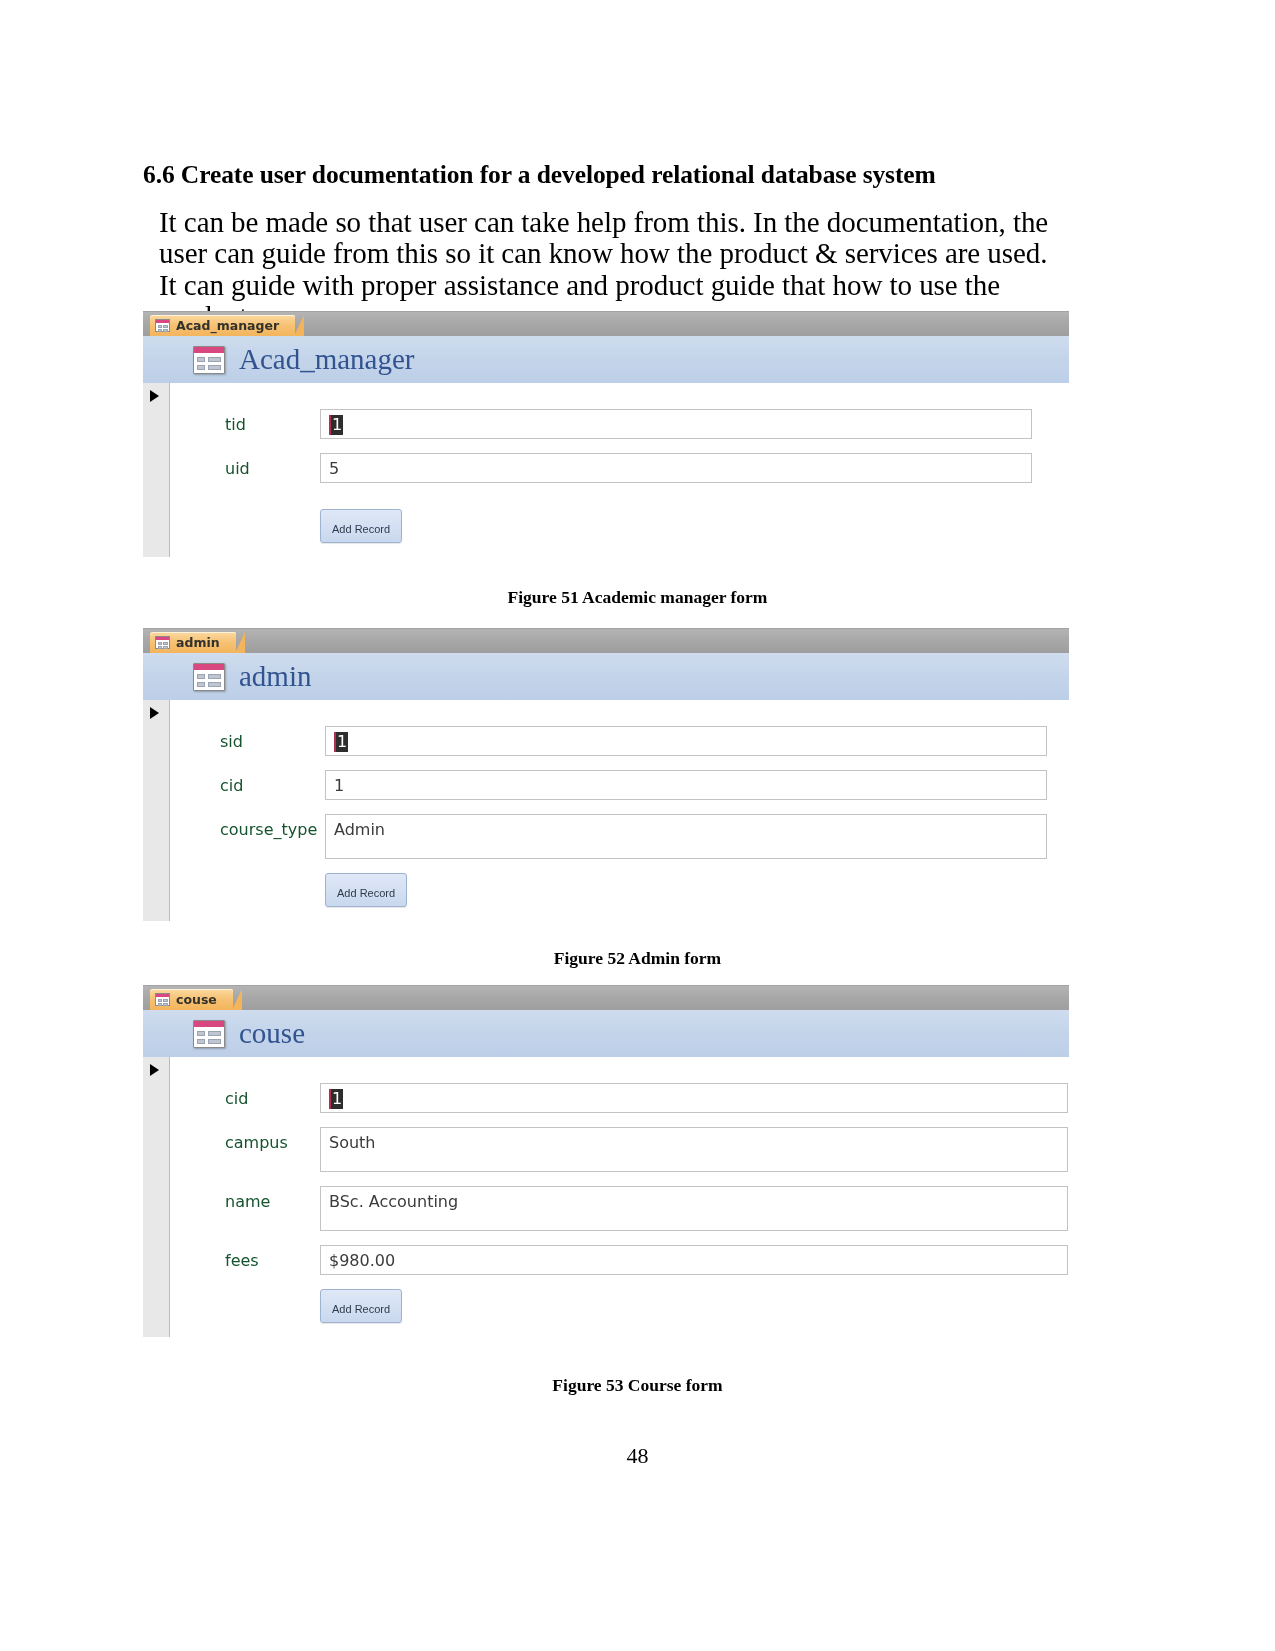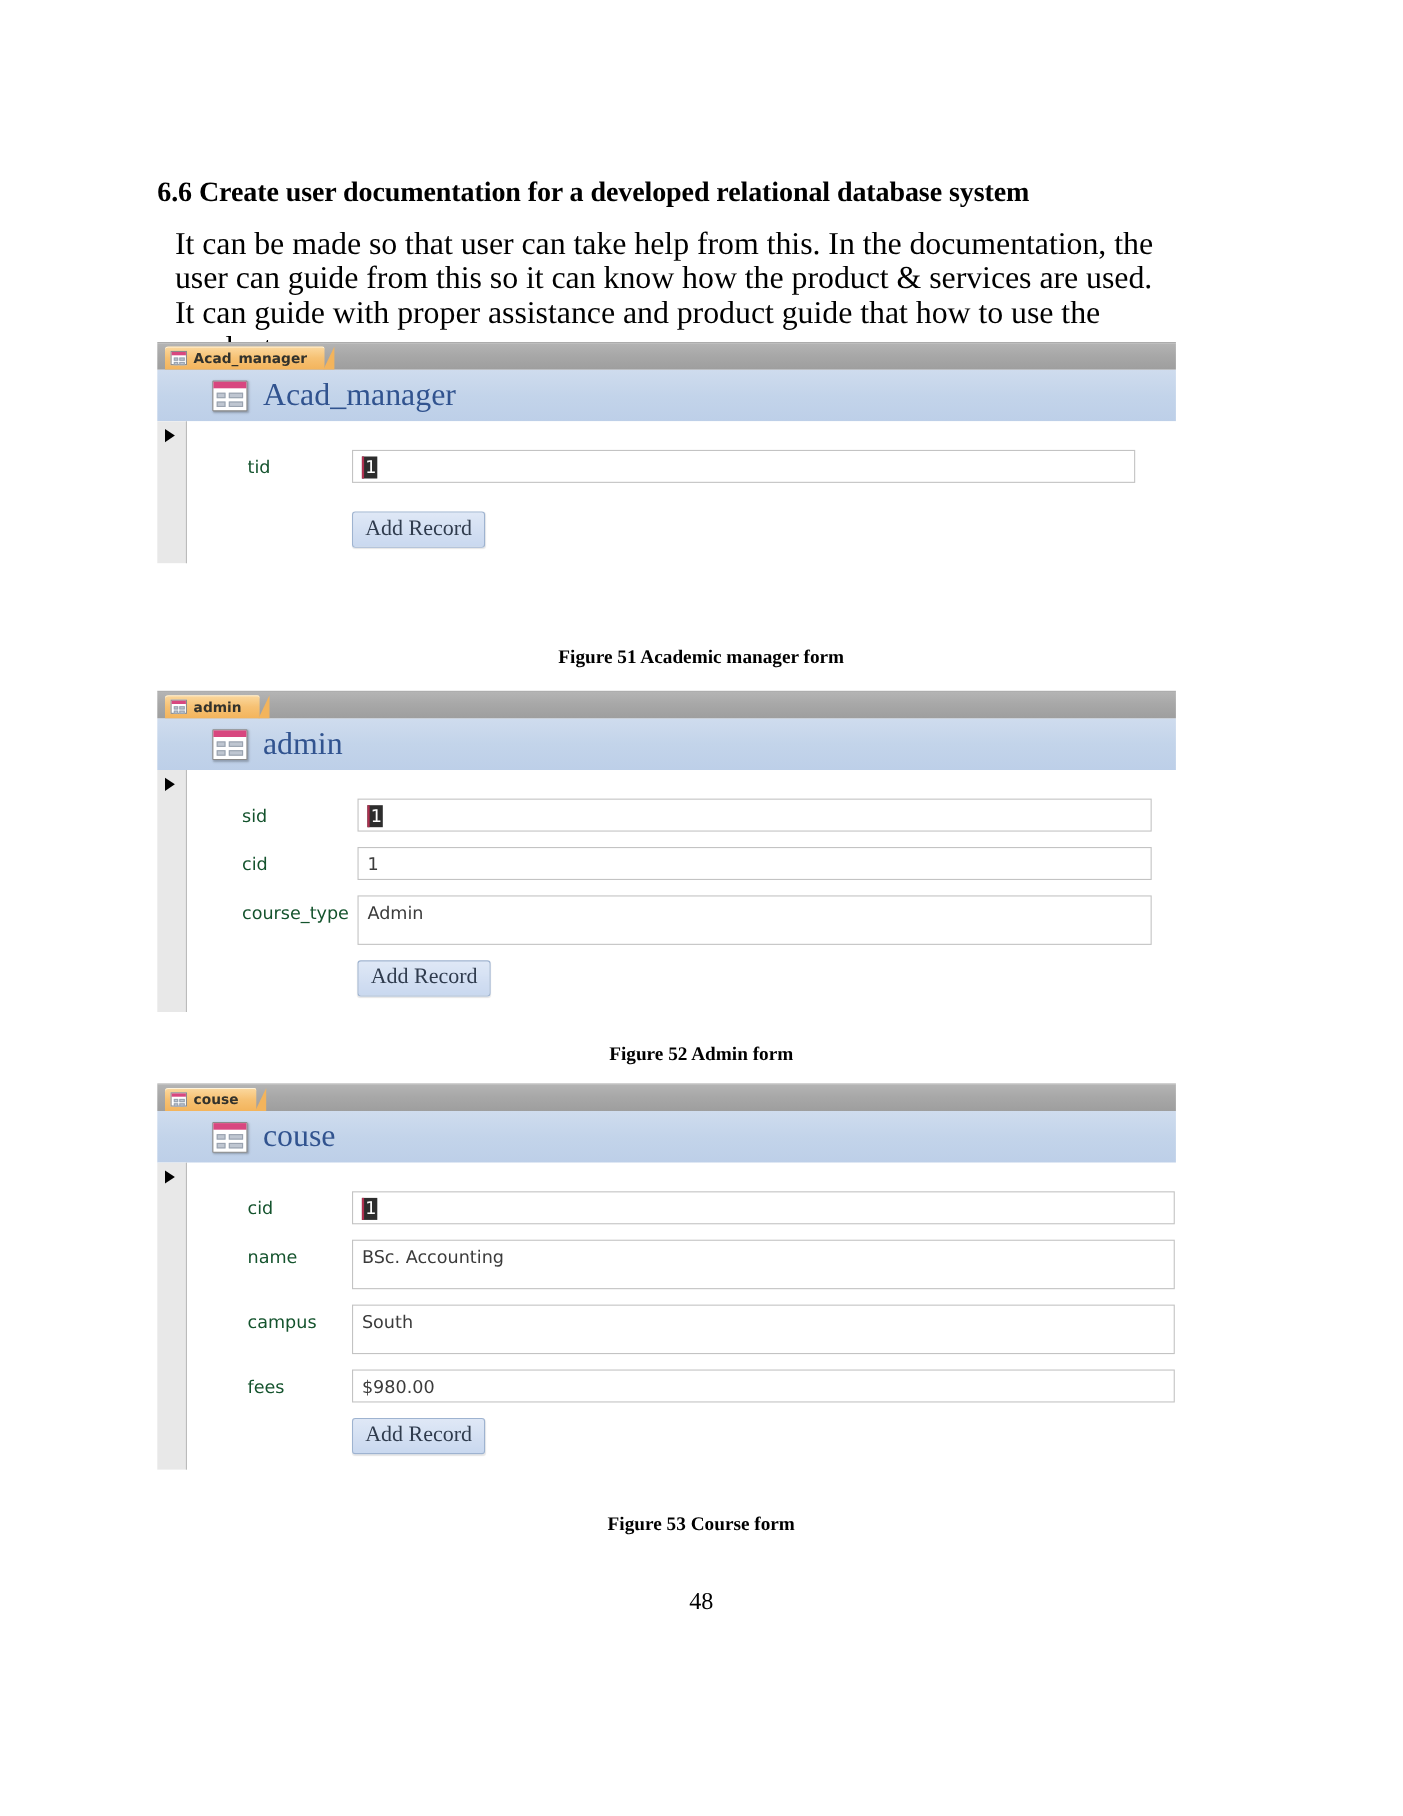--- a/index.html
+++ b/index.html
@@ -202,24 +202,24 @@
     background: #2d2d2d;
     color: #ffffff;
     padding: 0 1px;
     border-left: 2px solid #b03050;
   }
   .add-record-btn {
     display: inline-block;
     background: linear-gradient(to bottom, #dfe8f6 0%, #c9d8ef 100%);
     border: 1px solid #9eb3d0;
     border-radius: 3px;
-    font-family: Liberation Serif, serif;
-    font-size: 20px;
+    font-family: Liberation Sans, sans-serif;
+    font-size: 11px;
     color: #2f3b4d;
-    padding: 4px 11px 7px 11px;
+    padding: 14px 11px 7px 11px;
     line-height: 1;
     box-shadow: 0 1px 1px rgba(0,0,0,.1);
   }
   .form-footer { height: 18px; background: #ffffff; }
 
   .caption {
     position: absolute;
     width: 100%;
     left: 0;
     text-align: center;
@@ -271,20 +271,24 @@
     </div>
     <div class="form-body">
       <div class="record-selector">
         <span class="arrow"></span>
       </div>
       <div class="fields">
         <div class="field-row">
           <span class="field-label-box" style="width:95px; margin-left:55px;">tid</span>
           <span class="field-input short" style="width:712px;"><span class="caret-value">1</span></span>
         </div>
+        <div class="field-row">
+          <span class="field-label-box" style="width:95px; margin-left:55px;">uid</span>
+          <span class="field-input short" style="width:712px;">5</span>
+        </div>
         <div class="field-row" style="margin-top:26px;">
           <span style="width:95px; margin-left:55px; flex:0 0 auto;"></span>
           <span class="add-record-btn">Add Record</span>
         </div>
       </div>
     </div>
     <div class="form-footer"></div>
   </div>
   <div class="caption" style="top:587px;">Figure 51 Academic manager form</div>
 
@@ -364,26 +368,26 @@
     <div class="form-body">
       <div class="record-selector">
         <span class="arrow"></span>
       </div>
       <div class="fields">
         <div class="field-row">
           <span class="field-label-box" style="width:95px; margin-left:55px;">cid</span>
           <span class="field-input short" style="width:748px;"><span class="caret-value">1</span></span>
         </div>
         <div class="field-row">
+          <span class="field-label-box" style="width:95px; margin-left:55px;">campus</span>
+          <span class="field-input tall" style="width:748px;">South</span>
+        </div>
+        <div class="field-row">
           <span class="field-label-box" style="width:95px; margin-left:55px;">name</span>
           <span class="field-input tall" style="width:748px;">BSc. Accounting</span>
-        </div>
-        <div class="field-row">
-          <span class="field-label-box" style="width:95px; margin-left:55px;">campus</span>
-          <span class="field-input tall" style="width:748px;">South</span>
         </div>
         <div class="field-row">
           <span class="field-label-box" style="width:95px; margin-left:55px;">fees</span>
           <span class="field-input short" style="width:748px;">$980.00</span>
         </div>
         <div class="field-row" style="margin-top:12px;">
           <span style="width:95px; margin-left:55px; flex:0 0 auto;"></span>
           <span class="add-record-btn">Add Record</span>
         </div>
       </div>

